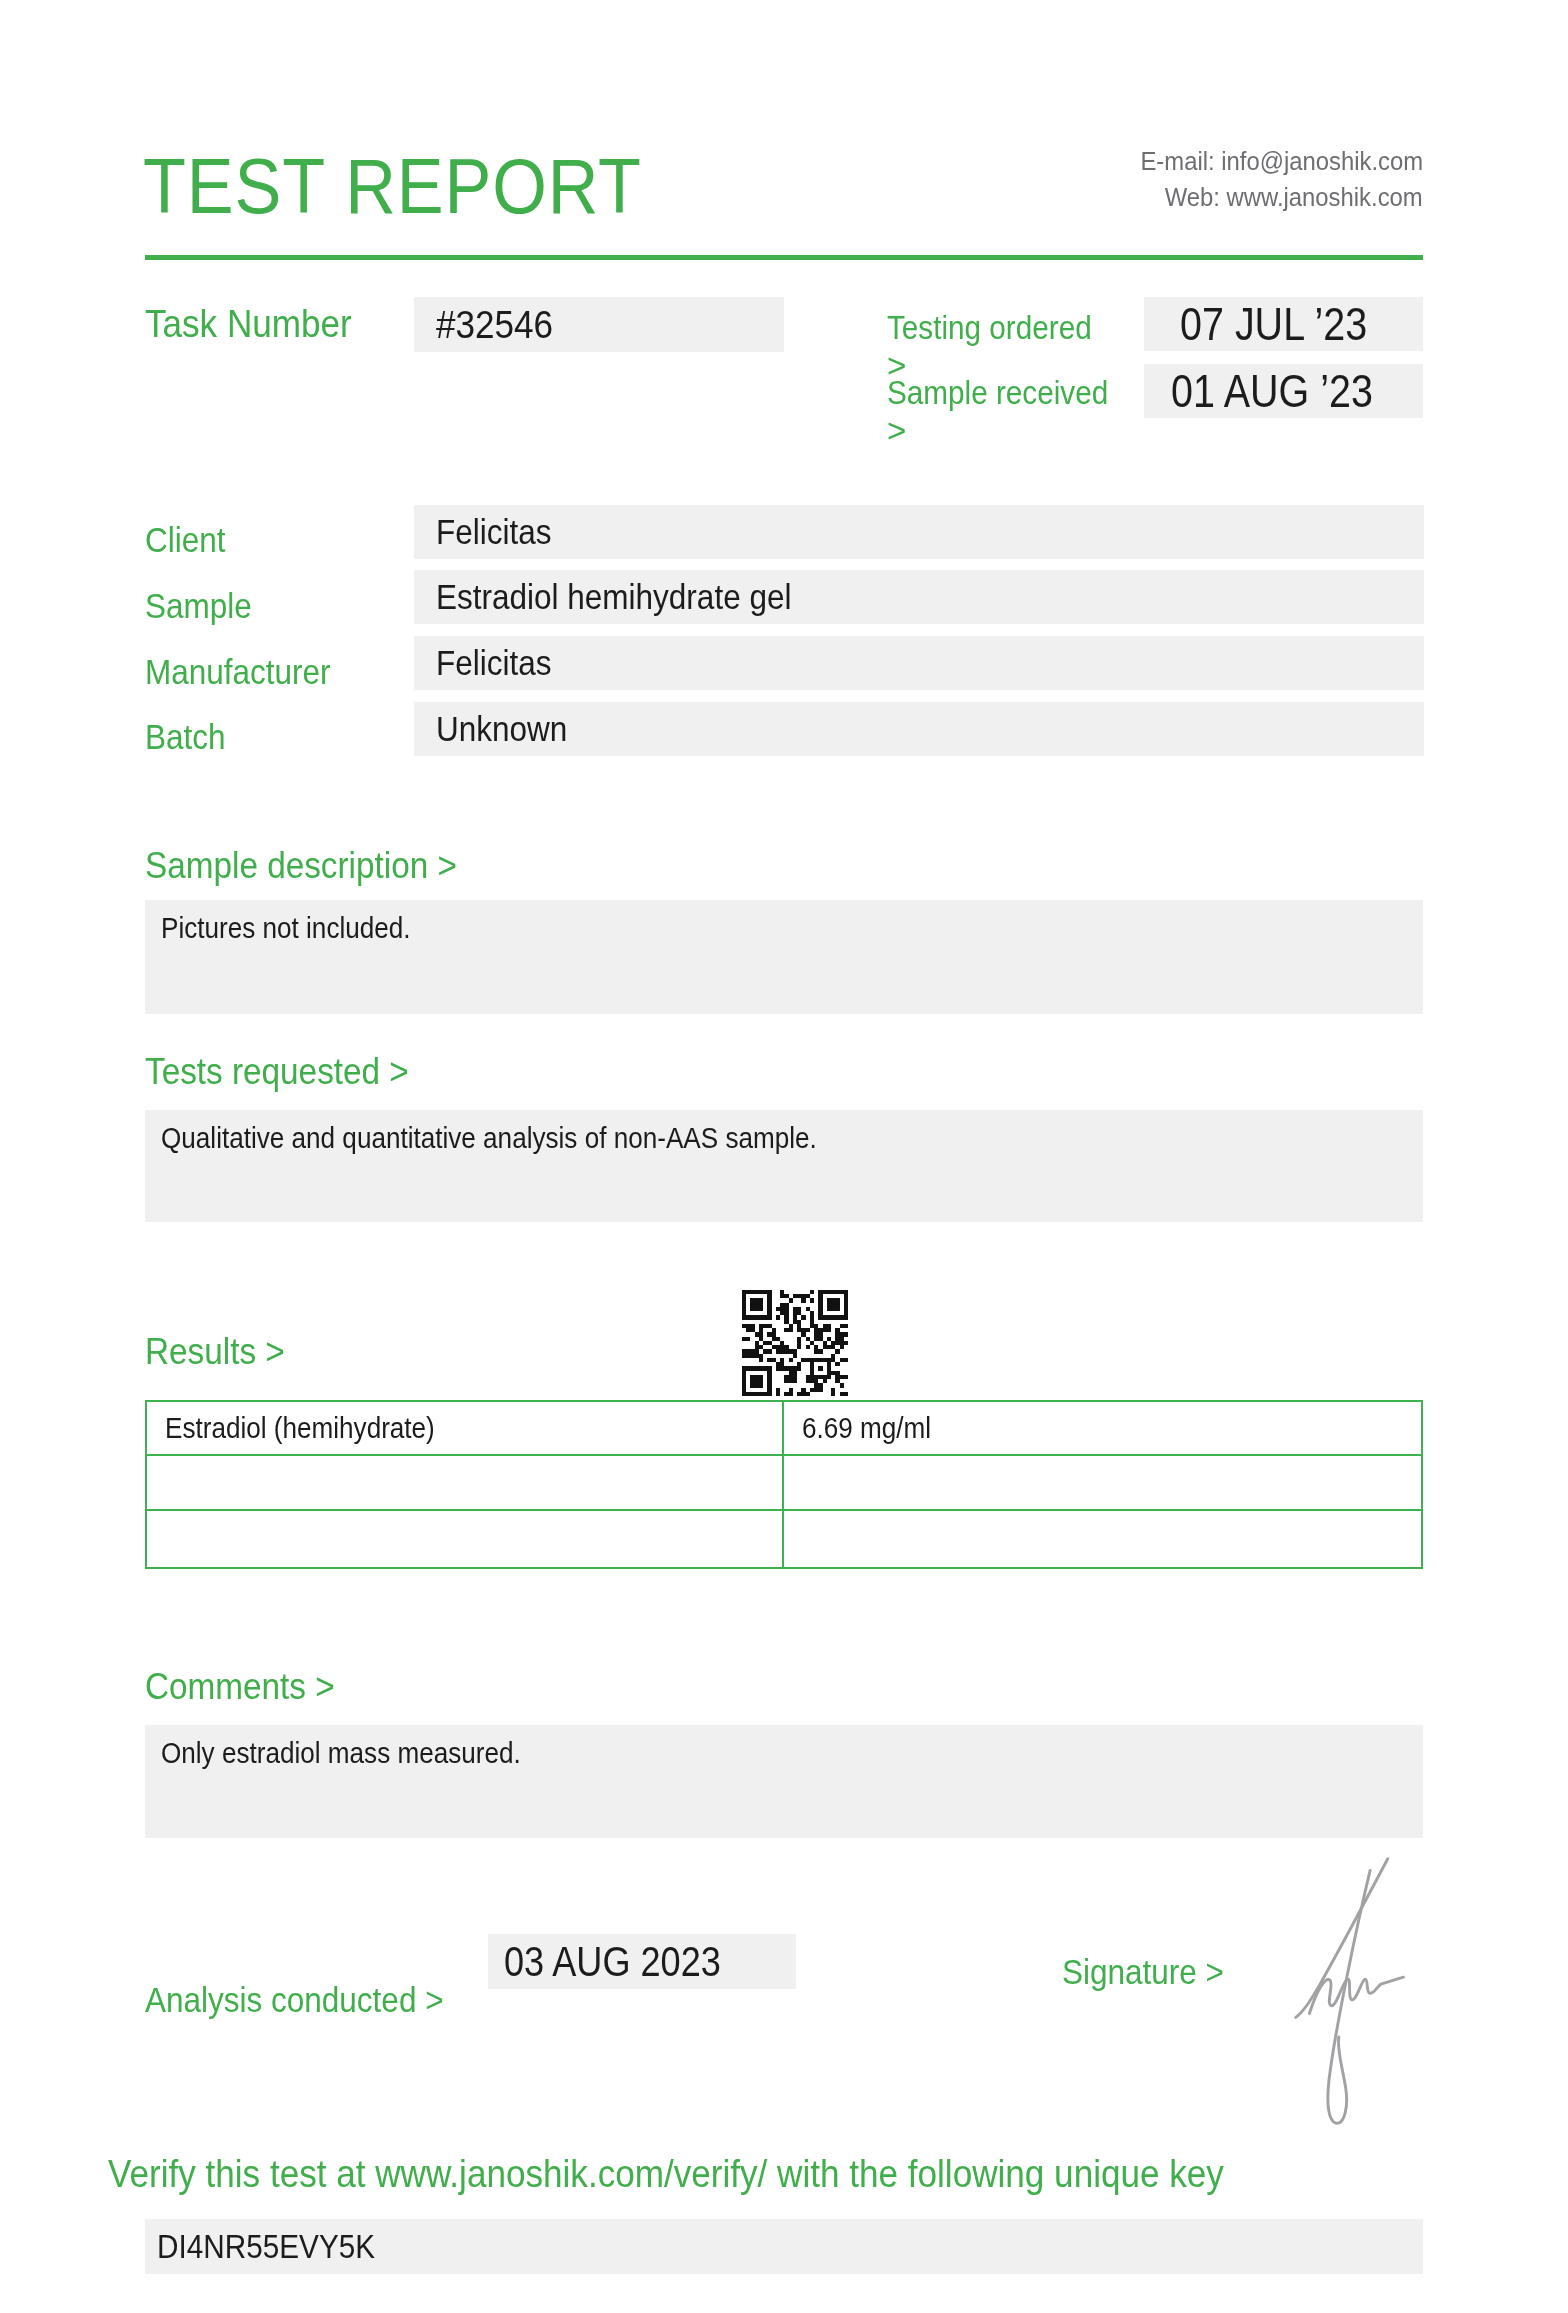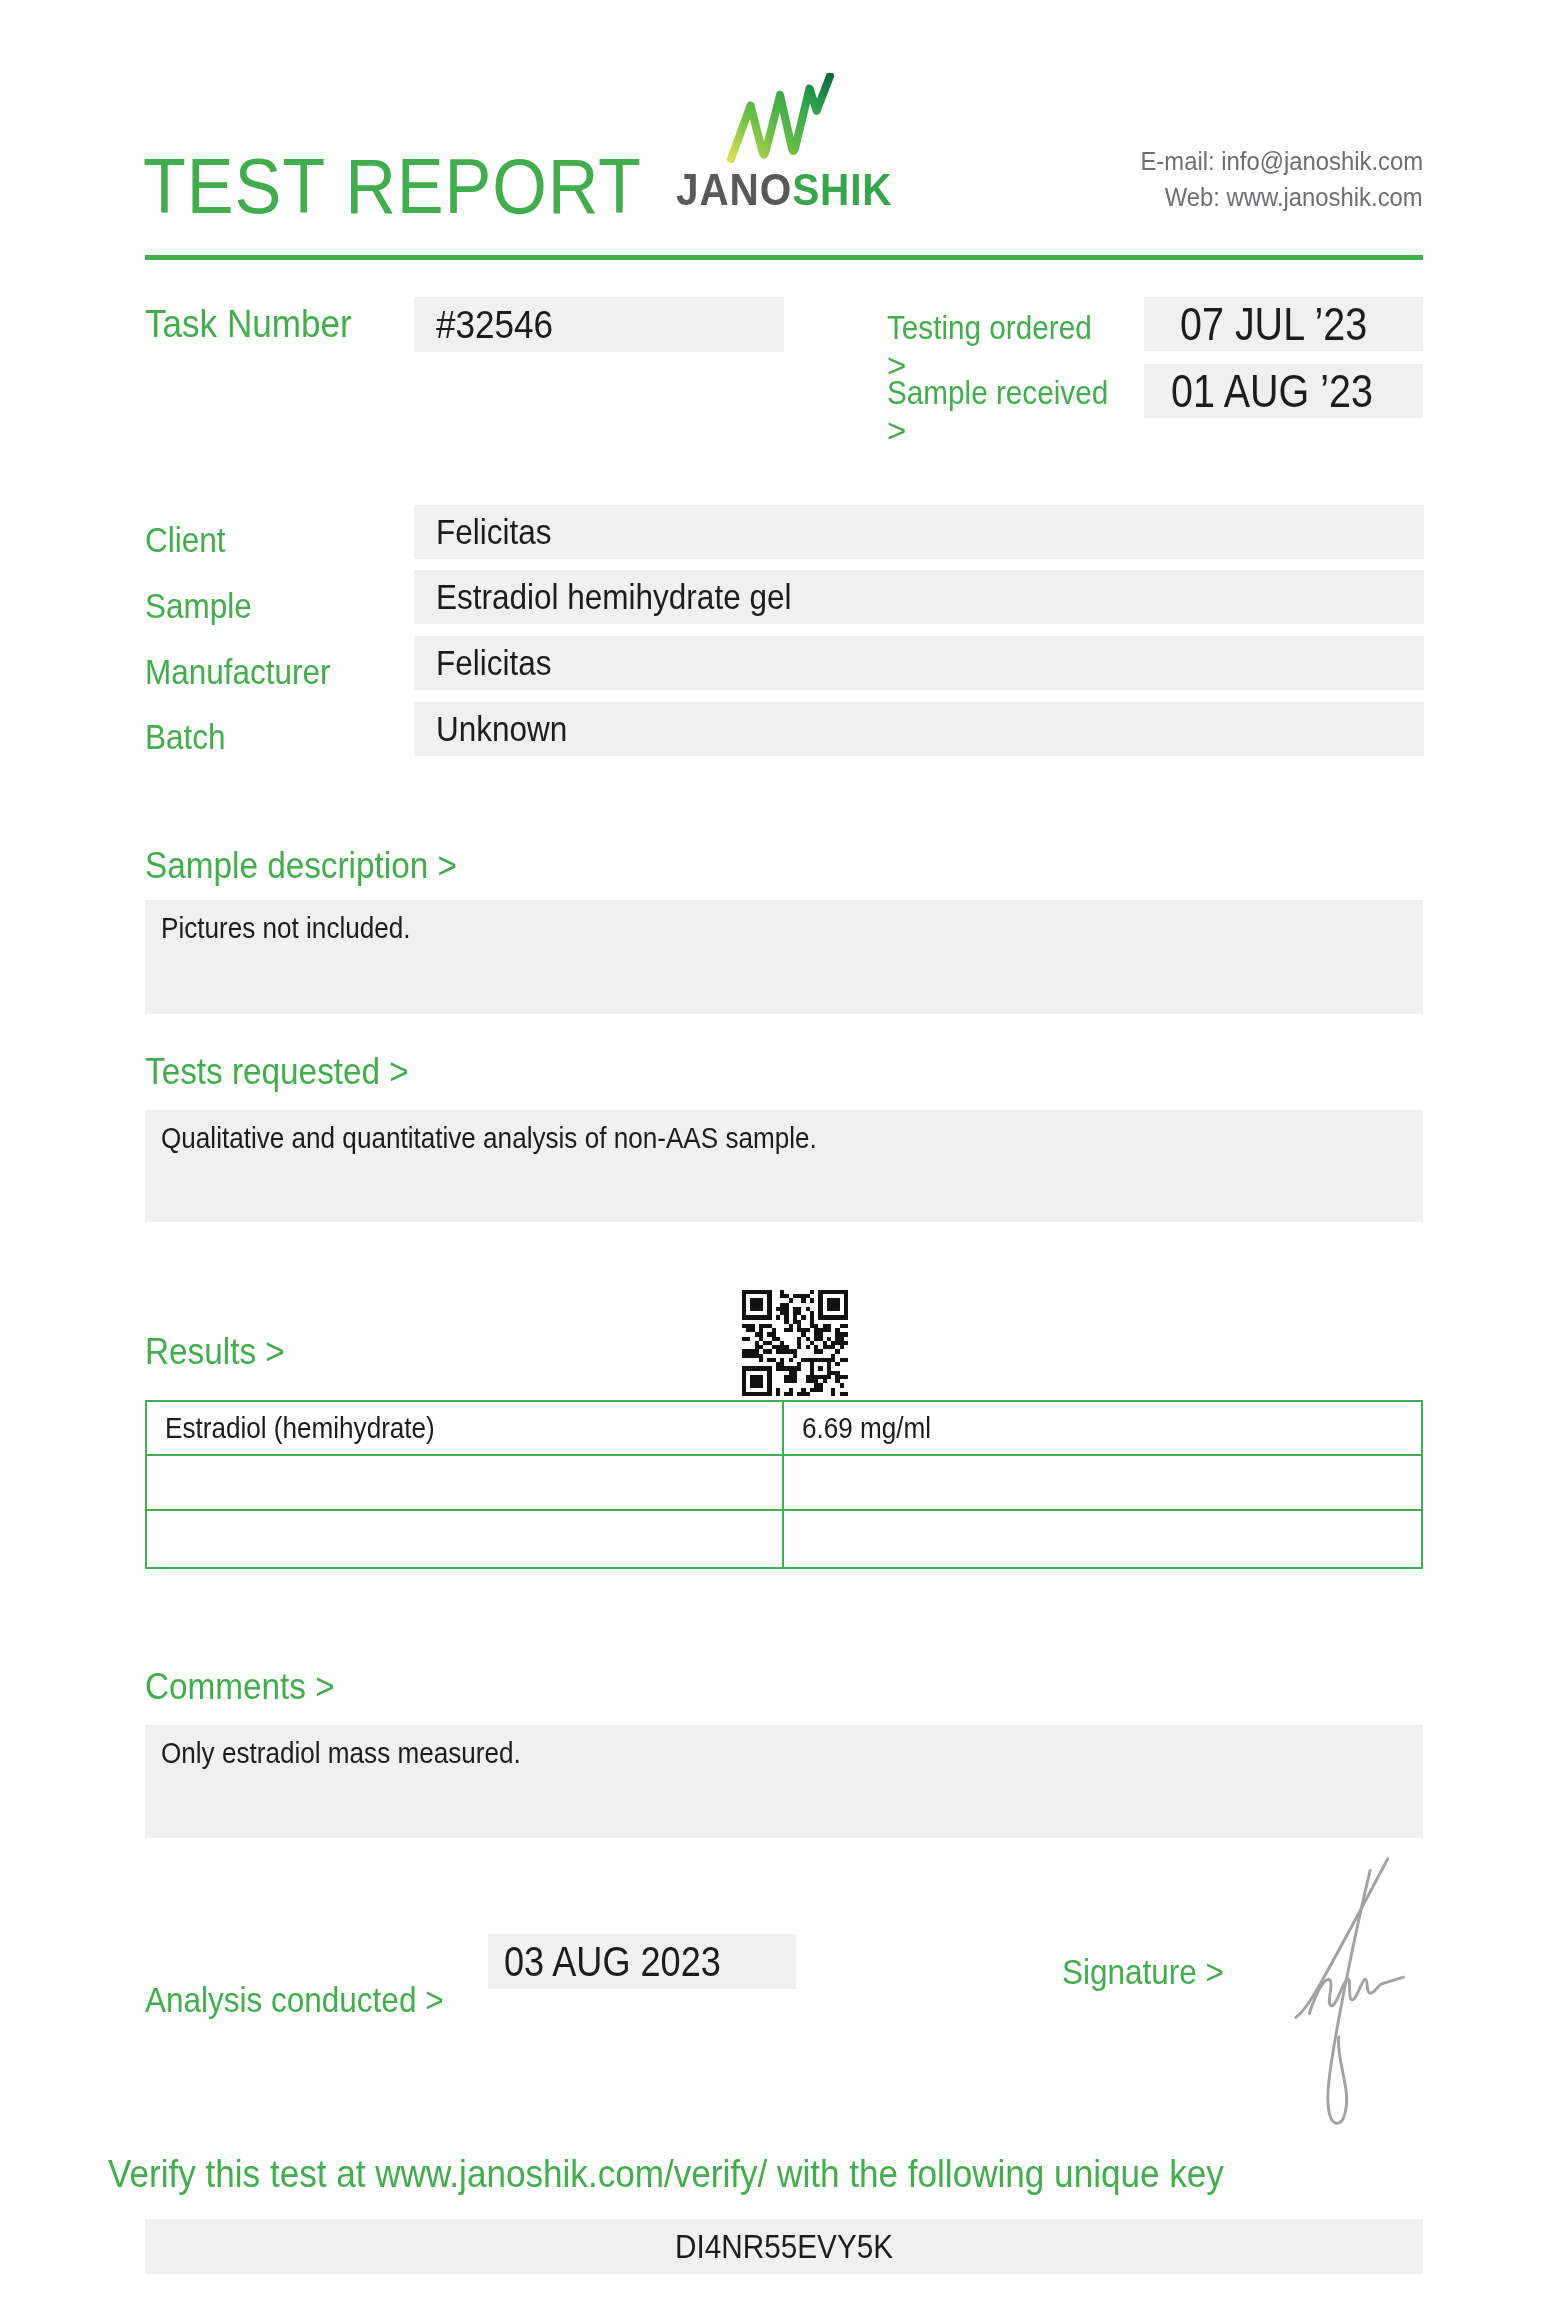--- a/index.html
+++ b/index.html
@@ -57,47 +57,31 @@
   #qr rect{fill:#111;}
 
   
   #an-label{left:145px;top:1952px;font-size:35px;margin-top:28px;}
   #an-box{left:488px;top:1934px;width:308px;height:55px;font-size:43px;line-height:55px;padding-left:15.7px;box-sizing:border-box;}
   #sig-label{left:1062px;top:1952px;font-size:35px;}
   #sigwrap{left:1274px;top:1845px;width:157px;height:284px;}
 
   
   #verify-head{left:0;top:2152px;width:1332px;text-align:center;font-size:39px;}
-  #key-box{left:145px;top:2219px;width:1278px;height:55px;text-align:center;font-size:33px;line-height:55px;}
+  #key-box{left:145px;top:2219px;width:1278px;height:55px;font-size:33px;line-height:55px;}
 </style>
 </head>
 <body>
 
 <div id="page">
 
   <div class="abs green" id="title">
     <span class="nx">TEST REPORT</span>
   </div>
 
-  <div class="abs" id="logo">
-    <svg id="logo-icon" viewBox="0 0 140 100">
-      <defs>
-        <linearGradient id="lg" x1="0" y1="1" x2="1" y2="0">
-          <stop offset="0" stop-color="#d9e04f"></stop>
-          <stop offset="0.35" stop-color="#6abf45"></stop>
-          <stop offset="0.7" stop-color="#2fa84b"></stop>
-          <stop offset="1" stop-color="#0e6a3a"></stop>
-        </linearGradient>
-      </defs>
-      <path d="M10,96 L32,36 L45,87 Q47,95 49,87 L65,24 L78,83 Q80,91 82,83 L98,17 L106,42 L121,3" fill="none" stroke="url(#lg)" stroke-width="9" stroke-linecap="round" stroke-linejoin="round"></path>
-    </svg>
-    <div id="wordmark">
-      <span class="nx ctr"><span class="jano">JANO</span><span class="shik">SHIK</span></span>
-    </div>
-  </div>
 
   <div class="abs graytx" id="contact">
     <div>
       <span class="nx rgt">
         <span>E-mail:</span>
         <span>info@janoshik.com</span>
       </span>
     </div>
     <div>
       <span class="nx rgt">

